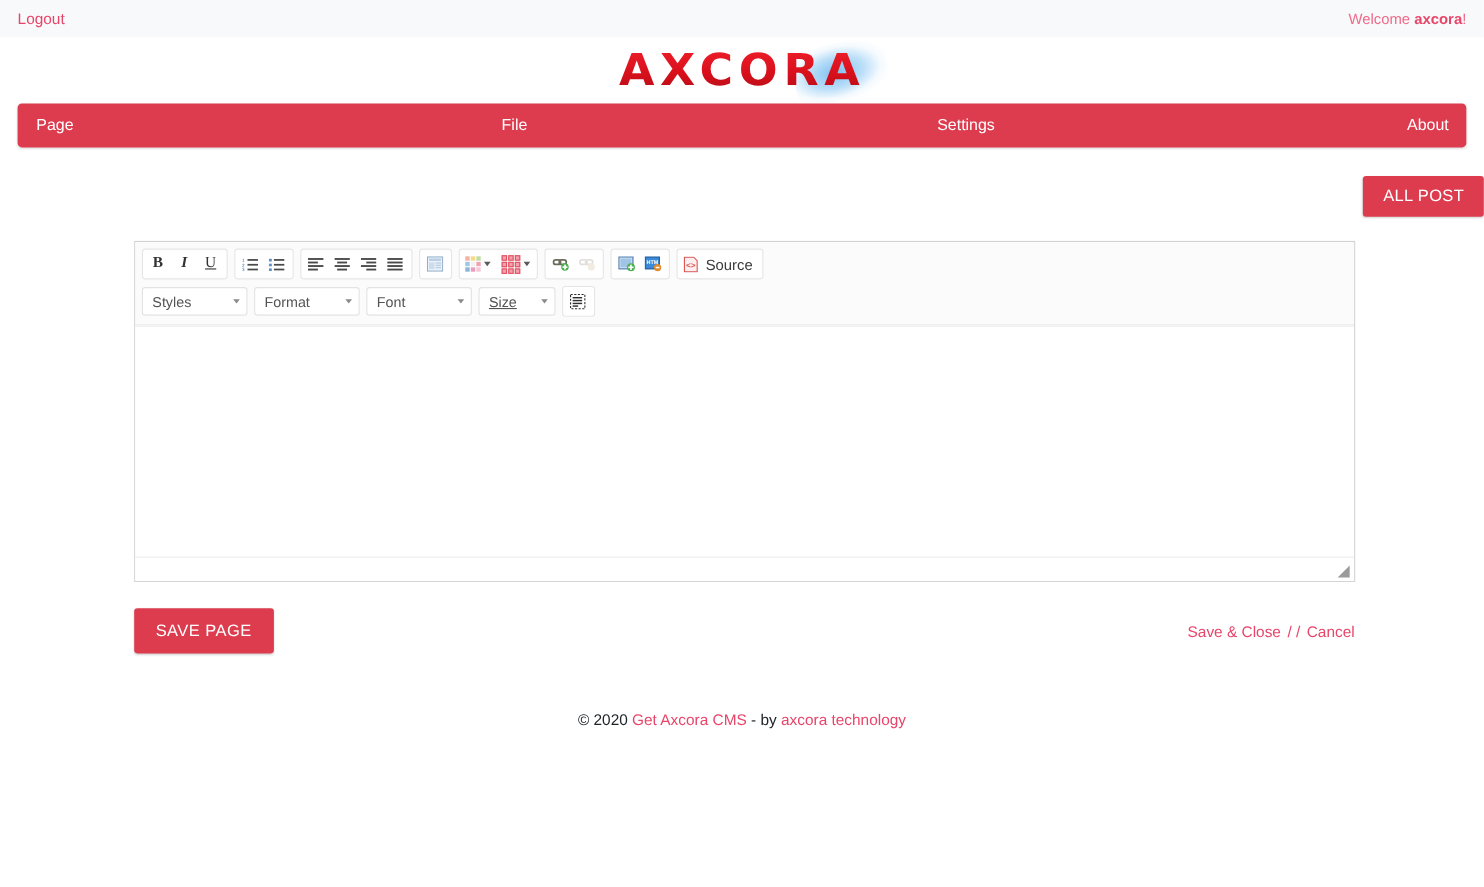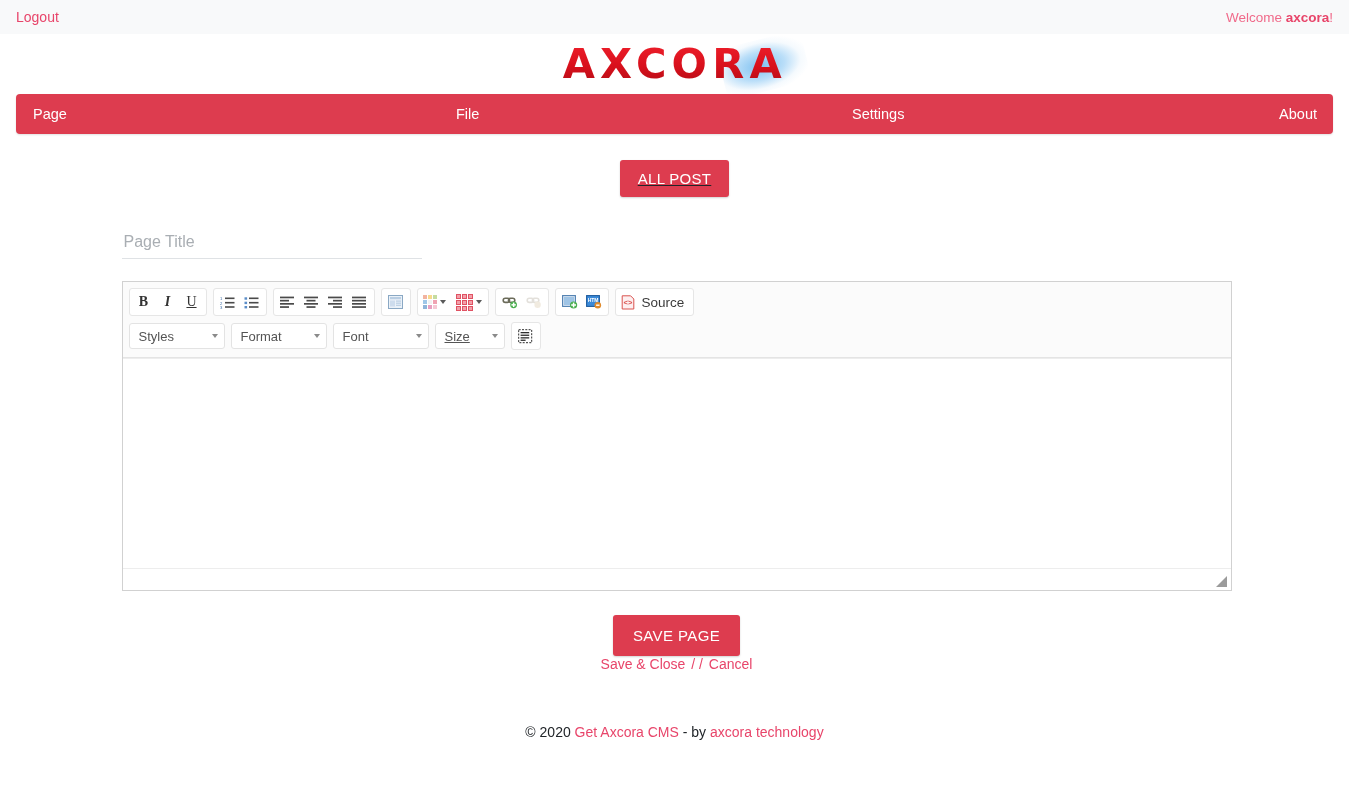--- a/index.html
+++ b/index.html
@@ -94,24 +94,23 @@
     font-family: "Liberation Sans", sans-serif;
   }
   .nav-0 { left: 17px; }
   .nav-1 { left: 440px; }
   .nav-2 { left: 836px; }
   .nav-3 { right: 16px; }
 
   
   .btnrow {
     display: flex;
-    justify-content: center;
+    justify-content: flex-end;
     gap: 9px;
     margin-top: 26px;
-    text-decoration: underline;
   }
   .btn-red {
     background: #dd3c4f;
     color: #fff;
     border: none;
     border-radius: 3px;
     padding: 10px 18px;
     font-size: 15px;
     letter-spacing: .3px;
     cursor: pointer;
@@ -236,21 +235,20 @@
     cursor: nwse-resize;
   }
 
   
   .saverow {
     display: flex;
     align-items: center;
     justify-content: space-between;
     margin: 24px 0 0 2px;
     width: 1110px;
-    flex-direction: column;
   }
   .btn-save {
     background: #dd3c4f;
     color: #fff;
     border: none;
     border-radius: 3px;
     padding: 12px 20px;
     font-size: 15px;
     letter-spacing: .4px;
     cursor: pointer;
@@ -300,21 +298,20 @@
   </nav>
 </div>
 
 <div class="btnrow">
   <button class="btn-red">ALL POST</button>
 </div>
 
 <div class="container">
 
 
-  <input class="title-input" type="text" placeholder="Page Title" style="">
 
   <div class="cke">
     <div class="cke-top">
 
       <div class="cke-row">
 
         <div class="cke-group">
           <div class="cke-btn">
             <span style="font-family:'Liberation Serif',serif;font-weight:bold;font-size:14px;">B</span>
           </div>

